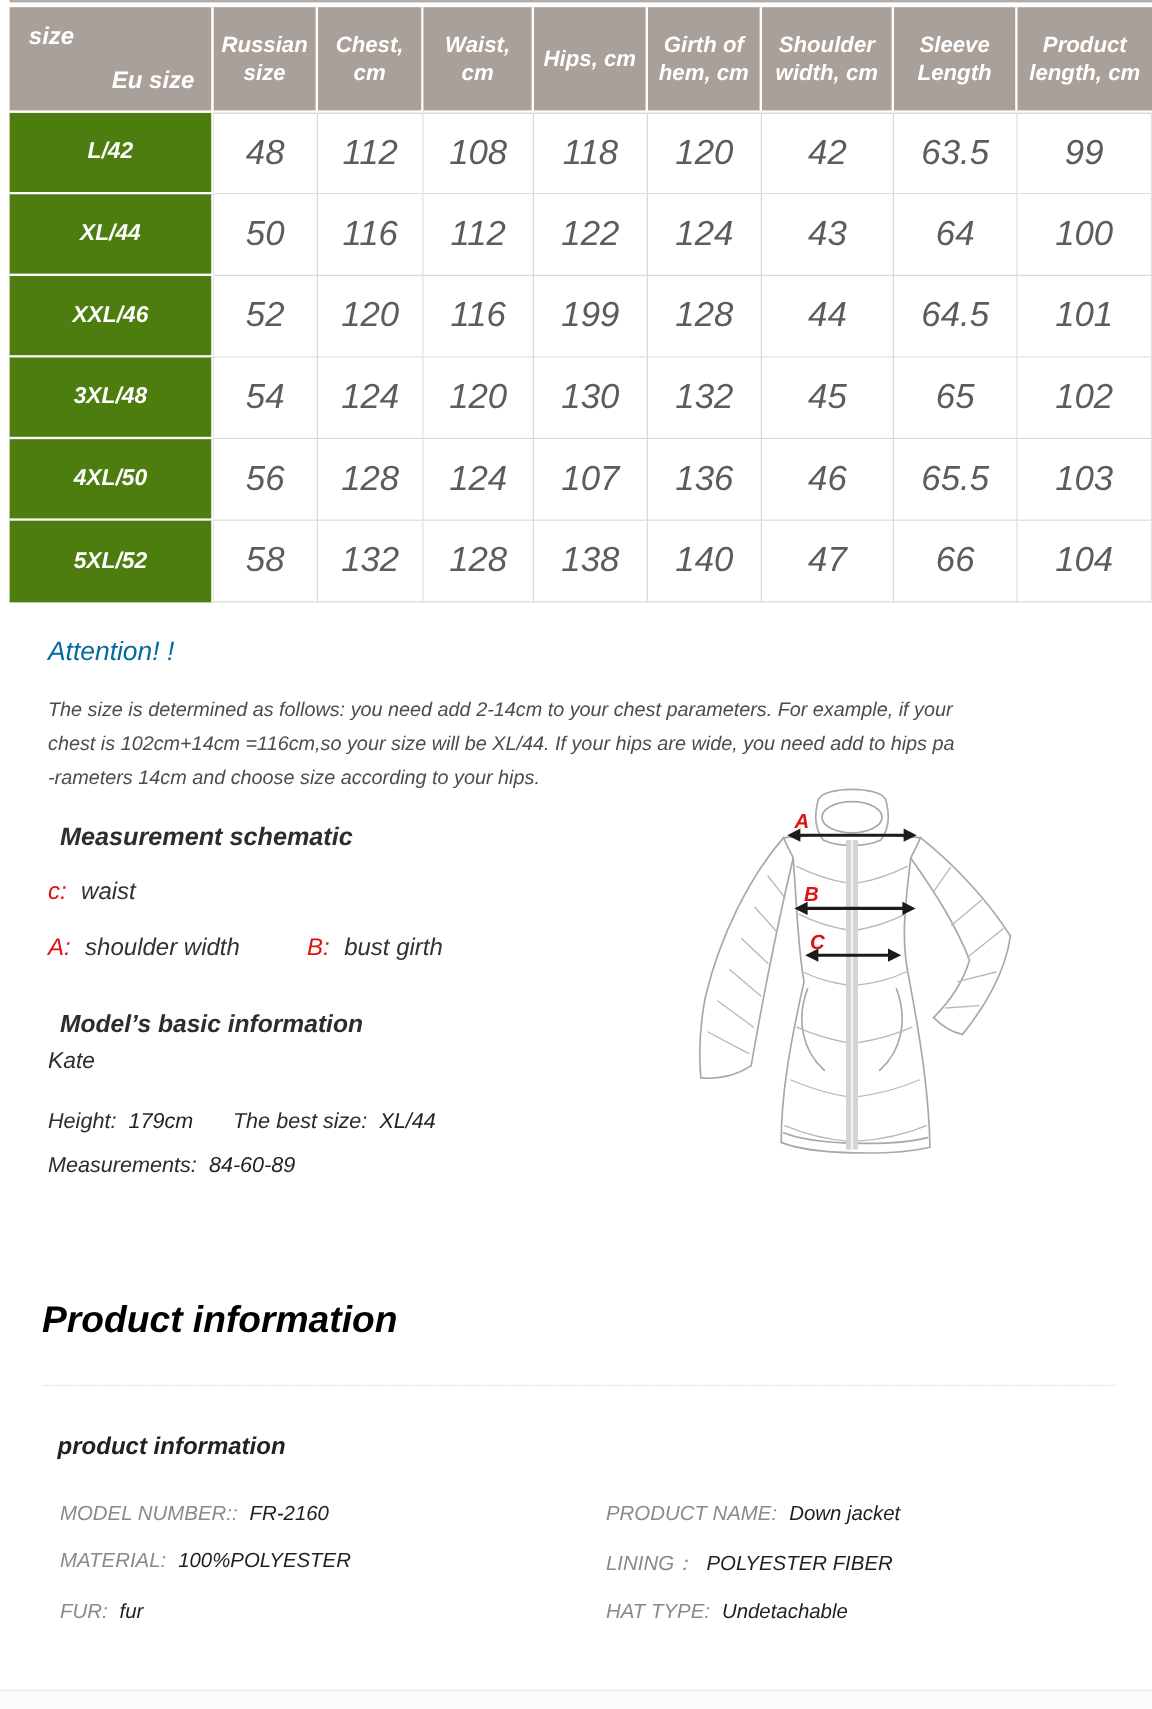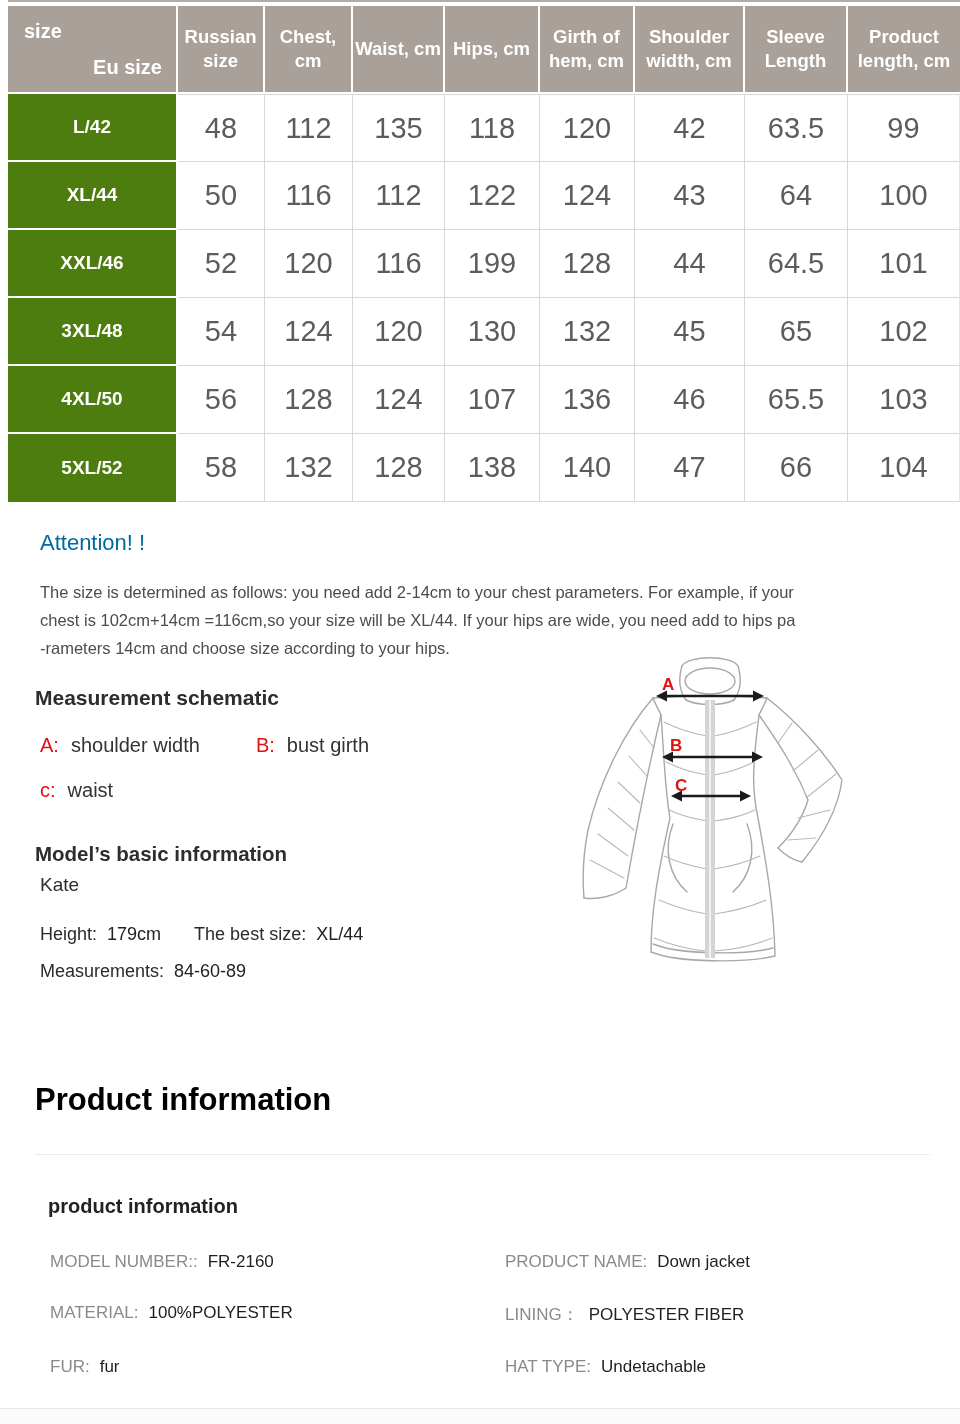--- a/index.html
+++ b/index.html
@@ -1,18 +1,18 @@
 <!DOCTYPE html>
 <html><head>
 <meta charset="utf-8">
 <style>
   * { margin:0; padding:0; box-sizing:border-box; }
   html,body { width:960px; }
   body { font-family:"Liberation Sans","DejaVu Sans",sans-serif; background:#fff; }
-  .page { position:relative; width:960px; height:1424px; background:#fff; overflow:hidden; }
+  .page { position:relative; width:960px; height:1424px; background:#fff; overflow:hidden;font-style:italic; }
 
   .top-strip { position:absolute; top:0; left:8px; right:0; height:2px; background:#b3aba5; }
 
   
   .size-table { border-collapse:separate; border-spacing:0; table-layout:fixed;
                 margin:6px 0 0 8px; width:952px; }
   .size-table th, .size-table td { vertical-align:middle; text-align:center; }
   .size-table thead th { background:#a9a09a; color:#fff; font-weight:bold; font-size:18.5px;
                          line-height:1.3; height:88px; border-right:2px solid #fff;
                          border-bottom:2px solid #fff; padding:4px 2px; }
@@ -29,21 +29,21 @@
   .size-table td.cell { background:#fff; color:#5c5c5c; font-size:29px; height:68px;
                         border-right:1px solid #d8d8d8; border-bottom:1px solid #d8d8d8; }
   .size-table tbody tr:first-child td.cell { border-top:1px solid #d8d8d8; }
   .size-table td.cell:last-child { border-right:1px solid #e3e3e3; }
   .size-table tbody tr:last-child td.row-label { border-bottom:none; }
 
   
   .attention-title { margin:28px 0 0 40px; color:#0369a1; font-size:22px; }
   .attention-body { margin:22px 0 0 40px; color:#4c4c4c; font-size:16.5px; line-height:28px;
                     white-space:nowrap; }
-  .section-heading { margin:24px 0 0 35px; color:#2d2d2d; font-size:21px; font-weight:bold; }
+  .section-heading { margin:24px 0 0 50px; color:#2d2d2d; font-size:21px; font-weight:bold; }
   .legend-row { margin:24px 0 0 40px; font-size:20px; color:#333; display:flex; align-items:baseline; }
   .legend-row.second { margin-top:22px; }
   .legend-key { color:#e01212; margin-right:12px; }
   .legend-item.legend-b { margin-left:56px; }
   .model-heading { margin-top:40px; font-size:20.5px; }
   .model-name { margin:8px 0 0 40px; font-size:19px; color:#2d2d2d; }
   .model-stats { margin:28px 0 0 40px; font-size:18px; color:#2b2b2b; }
   .model-stats.second { margin-top:16px; }
   .stat-label { margin-right:10px; }
   .stat-label.spaced { margin-left:28px; }
@@ -51,21 +51,21 @@
 
   
   .jacket-svg { position:absolute; left:580px; top:650px; width:380px; height:380px; }
 
   
   .product-heading { margin:100px 0 0 35px; font-size:31px; font-weight:900; color:#000;
                      letter-spacing:0; }
   .divider { margin:36px 30px 0 35px; border-top:1px dotted #dcdcdc; }
   .product-subheading { margin:40px 0 0 48px; font-size:20px; font-weight:bold; color:#222; }
   .info-grid { display:grid; grid-template-columns:455px auto; margin:34px 0 0 50px;
-               row-gap:31px; font-size:17px; }
+               row-gap:19px; font-size:17px; }
   .info-field { white-space:nowrap; }
   .f-label { color:#8a8a8a; margin-right:10px; }
   .f-value { color:#1f1f1f; }
 
   .bottom-strip { position:absolute; left:0; right:0; top:1408px; height:16px;
                   border-top:1px solid #e6e6e6; background:#fbfbfb; }
 </style>
 </head>
 <body>
 
@@ -99,21 +99,21 @@
         <th>Shoulder width, cm</th>
         <th>Sleeve Length</th>
         <th>Product length, cm</th>
       </tr>
     </thead>
     <tbody id="size-rows">
         <tr>
           <td class="row-label">L/42</td>
           <td class="cell">48</td>
           <td class="cell">112</td>
-          <td class="cell">135</td>
+          <td class="cell">108</td>
           <td class="cell">118</td>
           <td class="cell">120</td>
           <td class="cell">42</td>
           <td class="cell">63.5</td>
           <td class="cell">99</td>
         </tr>
         <tr>
           <td class="row-label">XL/44</td>
           <td class="cell">50</td>
           <td class="cell">116</td>
@@ -173,31 +173,31 @@
 
   <div class="attention-title">Attention! !</div>
   <div class="attention-body">
     <div>The size is determined as follows: you need add 2-14cm to your chest parameters. For example, if your</div>
     <div>chest is 102cm+14cm =116cm,so your size will be XL/44. If your hips are wide, you need add to hips pa</div>
     <div>-rameters 14cm and choose size according to your hips.</div>
   </div>
 
   <div class="section-heading">Measurement schematic</div>
 
+  <div class="legend-row second">
+    <span class="legend-item">
+      <span class="legend-key">c:</span><span class="legend-label">waist</span>
+    </span>
+  </div>
   <div class="legend-row">
     <span class="legend-item">
       <span class="legend-key">A:</span><span class="legend-label">shoulder width</span>
     </span>
     <span class="legend-item legend-b">
       <span class="legend-key">B:</span><span class="legend-label">bust girth</span>
-    </span>
-  </div>
-  <div class="legend-row second">
-    <span class="legend-item">
-      <span class="legend-key">c:</span><span class="legend-label">waist</span>
     </span>
   </div>
 
   <div class="section-heading model-heading">Model’s basic information</div>
   <div class="model-name">Kate</div>
   <div class="model-stats">
     <span class="stat-label">Height:</span><span class="stat-value">179cm</span>
     <span class="stat-label spaced">The best size:</span><span class="stat-value">XL/44</span>
   </div>
   <div class="model-stats second">

